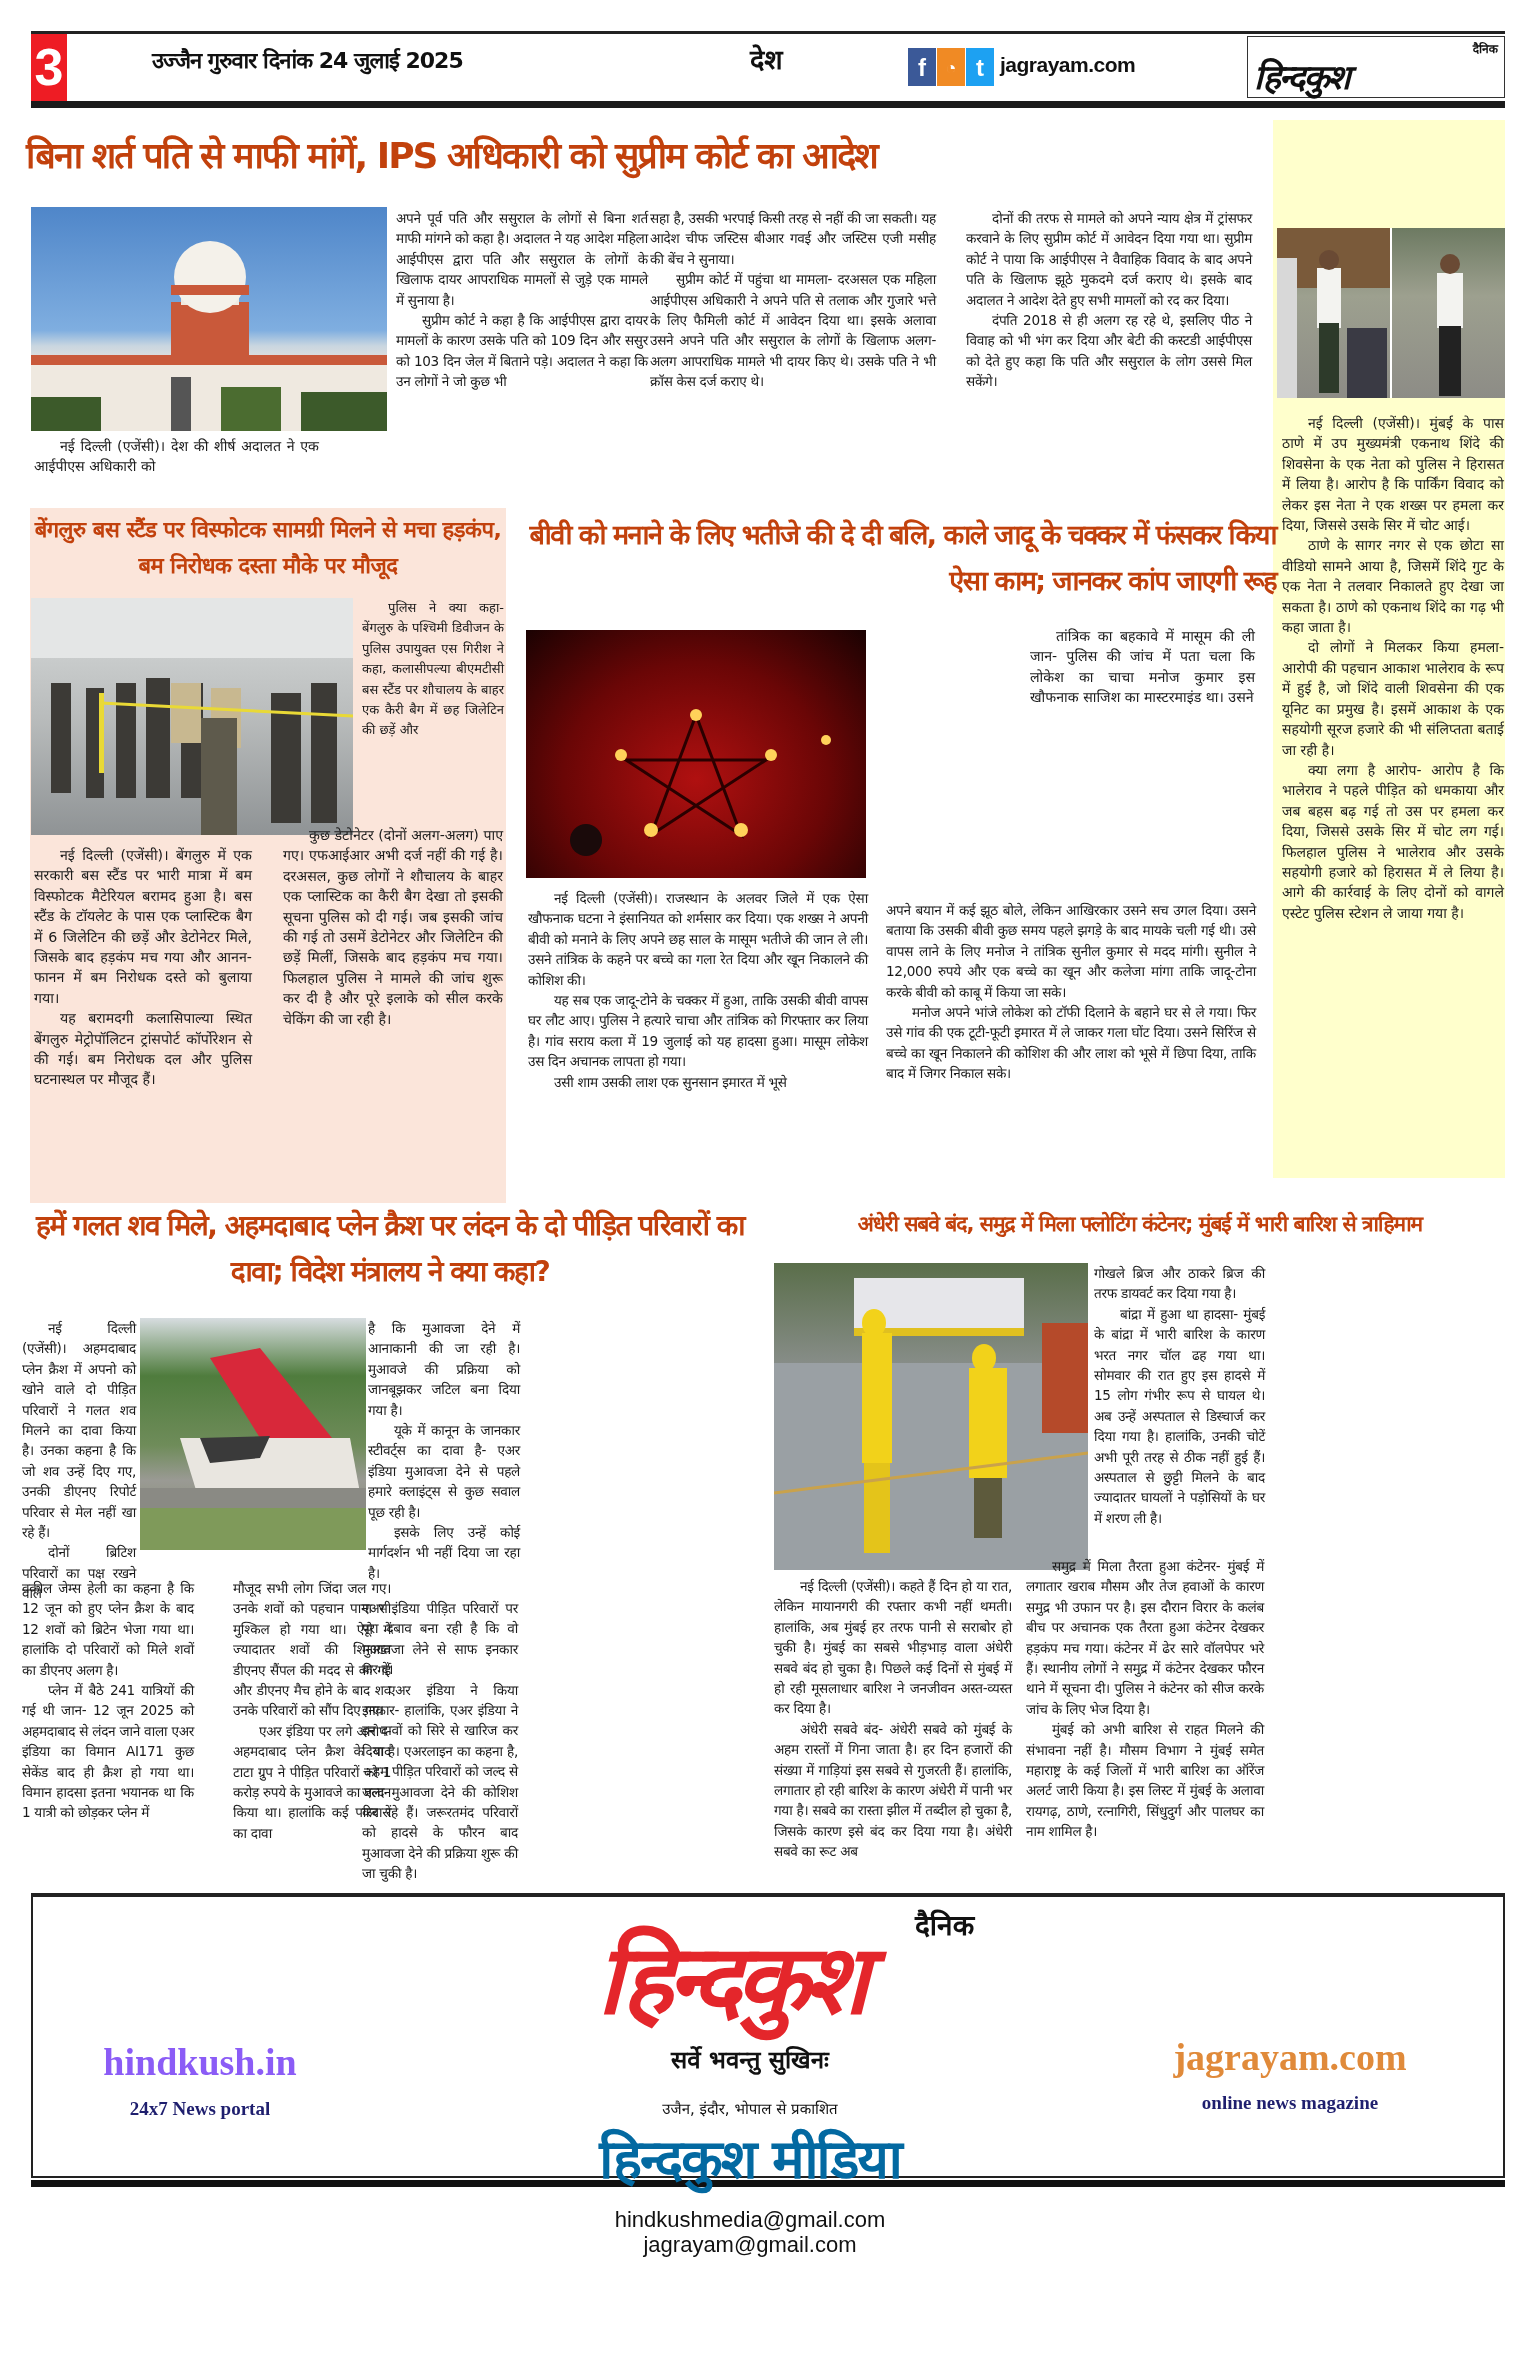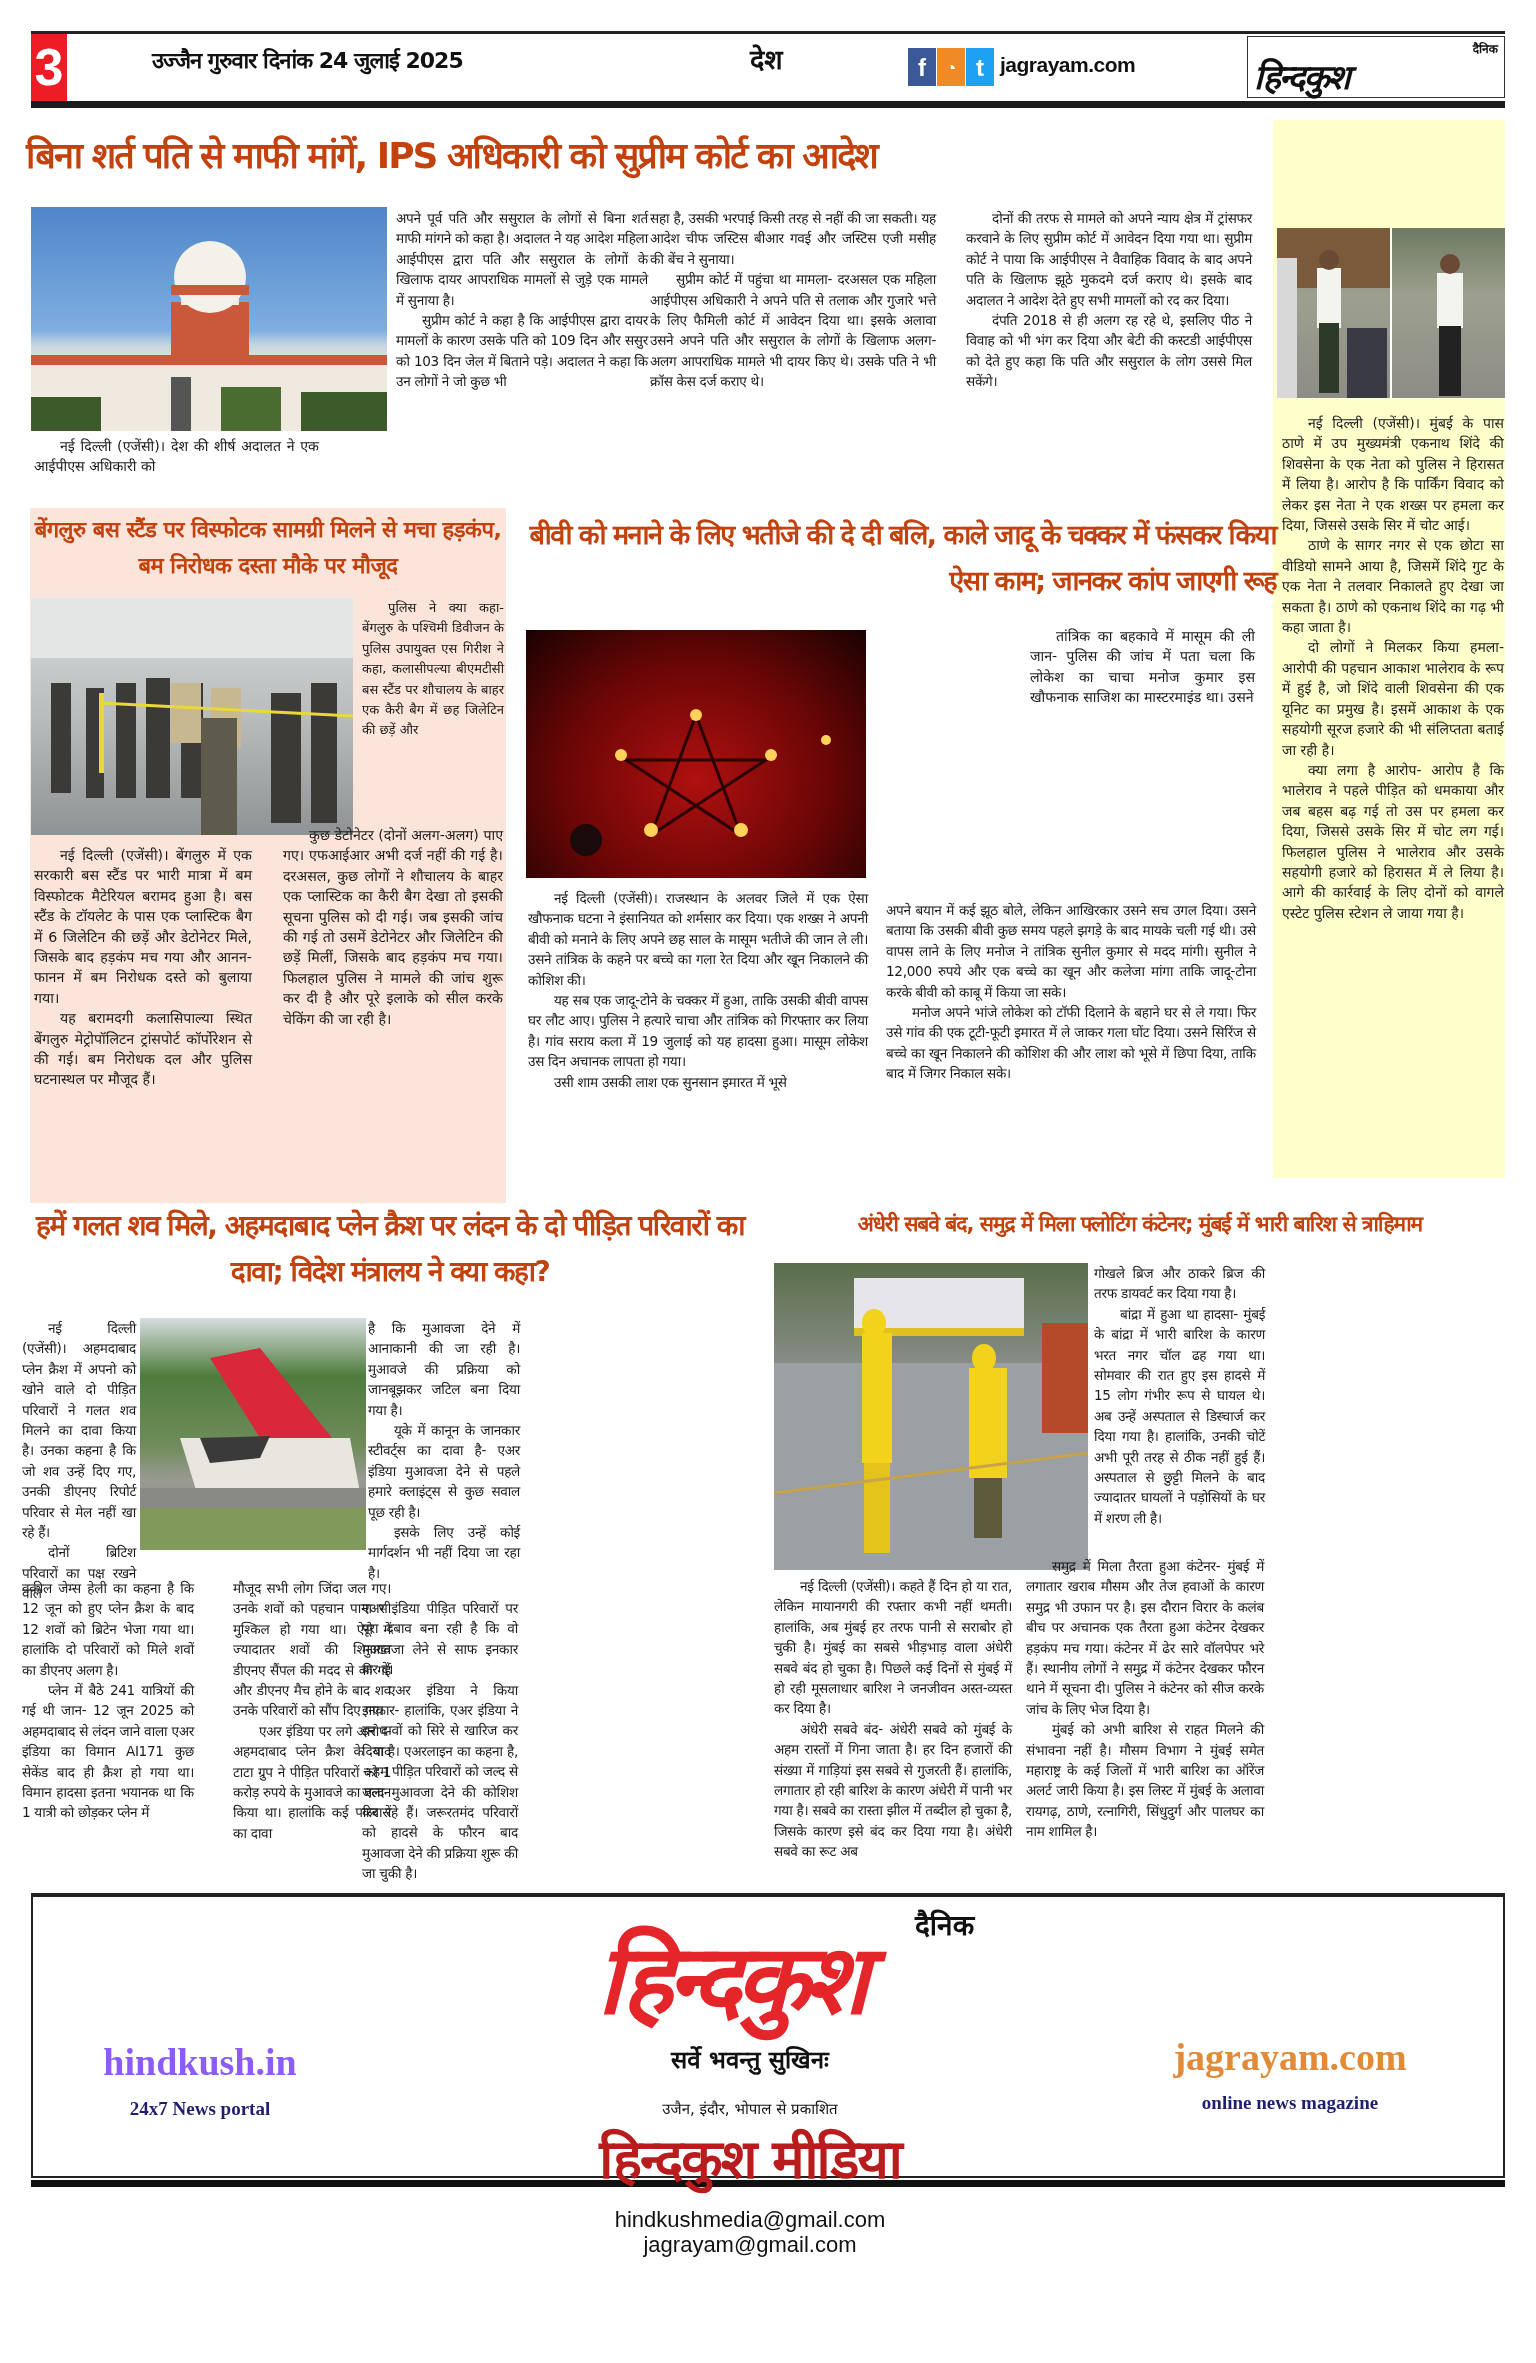--- a/index.html
+++ b/index.html
@@ -231,21 +231,21 @@
     <p>समुद्र में मिला तैरता हुआ कंटेनर- मुंबई में लगातार खराब मौसम और तेज हवाओं के कारण समुद्र भी उफान पर है। इस दौरान विरार के कलंब बीच पर अचानक एक तैरता हुआ कंटेनर देखकर हड़कंप मच गया। कंटेनर में ढेर सारे वॉलपेपर भरे हैं। स्थानीय लोगों ने समुद्र में कंटेनर देखकर फौरन थाने में सूचना दी। पुलिस ने कंटेनर को सीज करके जांच के लिए भेज दिया है।</p>
     <p>मुंबई को अभी बारिश से राहत मिलने की संभावना नहीं है। मौसम विभाग ने मुंबई समेत महाराष्ट्र के कई जिलों में भारी बारिश का ऑरेंज अलर्ट जारी किया है। इस लिस्ट में मुंबई के अलावा रायगढ़, ठाणे, रत्नागिरी, सिंधुदुर्ग और पालघर का नाम शामिल है।</p>
   </div>
 
   <div class="abs" style="left:31px;top:1893px;width:1474px;height:285px;border:2px solid #222;border-top:4px solid #222;"></div>
   <div class="abs" style="left:31px;top:2180px;width:1474px;height:7px;background:#111;"></div>
   <div class="abs" style="left:915px;top:1905px;font-size:28px;font-weight:bold;">दैनिक</div>
   <div class="abs" style="left:435px;top:1925px;width:590px;font-size:96px;line-height:110px;font-weight:bold;font-style:italic;color:#e4262b;letter-spacing:-6px;text-align:center;">हिन्दकुश</div>
   <div class="abs" style="left:600px;top:2042px;width:300px;font-size:24px;font-weight:bold;text-align:center;">सर्वे भवन्तु सुखिनः</div>
   <div class="abs" style="left:590px;top:2098px;width:320px;font-size:15px;text-align:center;">उजैन, इंदौर, भोपाल से प्रकाशित</div>
-  <div class="abs" style="left:520px;top:2128px;width:460px;font-size:54px;line-height:64px;font-weight:bold;color:#b91c1c;text-align:center;letter-spacing:-2px;">हिन्दकुश मीडिया</div>
+  <div class="abs" style="left:520px;top:2128px;width:460px;font-size:54px;line-height:64px;font-weight:bold;color:#0369a1;text-align:center;letter-spacing:-2px;">हिन्दकुश मीडिया</div>
   <div class="abs" style="left:470px;top:2207px;width:560px;font-size:22px;text-align:center;font-family:'Liberation Sans',sans-serif;">hindkushmedia@gmail.com</div>
   <div class="abs" style="left:470px;top:2232px;width:560px;font-size:22px;text-align:center;font-family:'Liberation Sans',sans-serif;">jagrayam@gmail.com</div>
   <div class="abs" style="left:60px;top:2040px;width:280px;font-size:38px;font-weight:bold;color:#8b5cf6;text-align:center;font-family:'Liberation Serif',serif;">hindkush.in</div>
   <div class="abs" style="left:60px;top:2098px;width:280px;font-size:19px;font-weight:bold;color:#1f1f6e;text-align:center;font-family:'Liberation Serif',serif;">24x7 News portal</div>
   <div class="abs" style="left:1140px;top:2035px;width:300px;font-size:38px;font-weight:bold;color:#e08a3a;text-align:center;font-family:'Liberation Serif',serif;">jagrayam.com</div>
   <div class="abs" style="left:1140px;top:2092px;width:300px;font-size:19px;font-weight:bold;color:#1f1f6e;text-align:center;font-family:'Liberation Serif',serif;">online news magazine</div>
 
 </div>
 
 </body></html>

